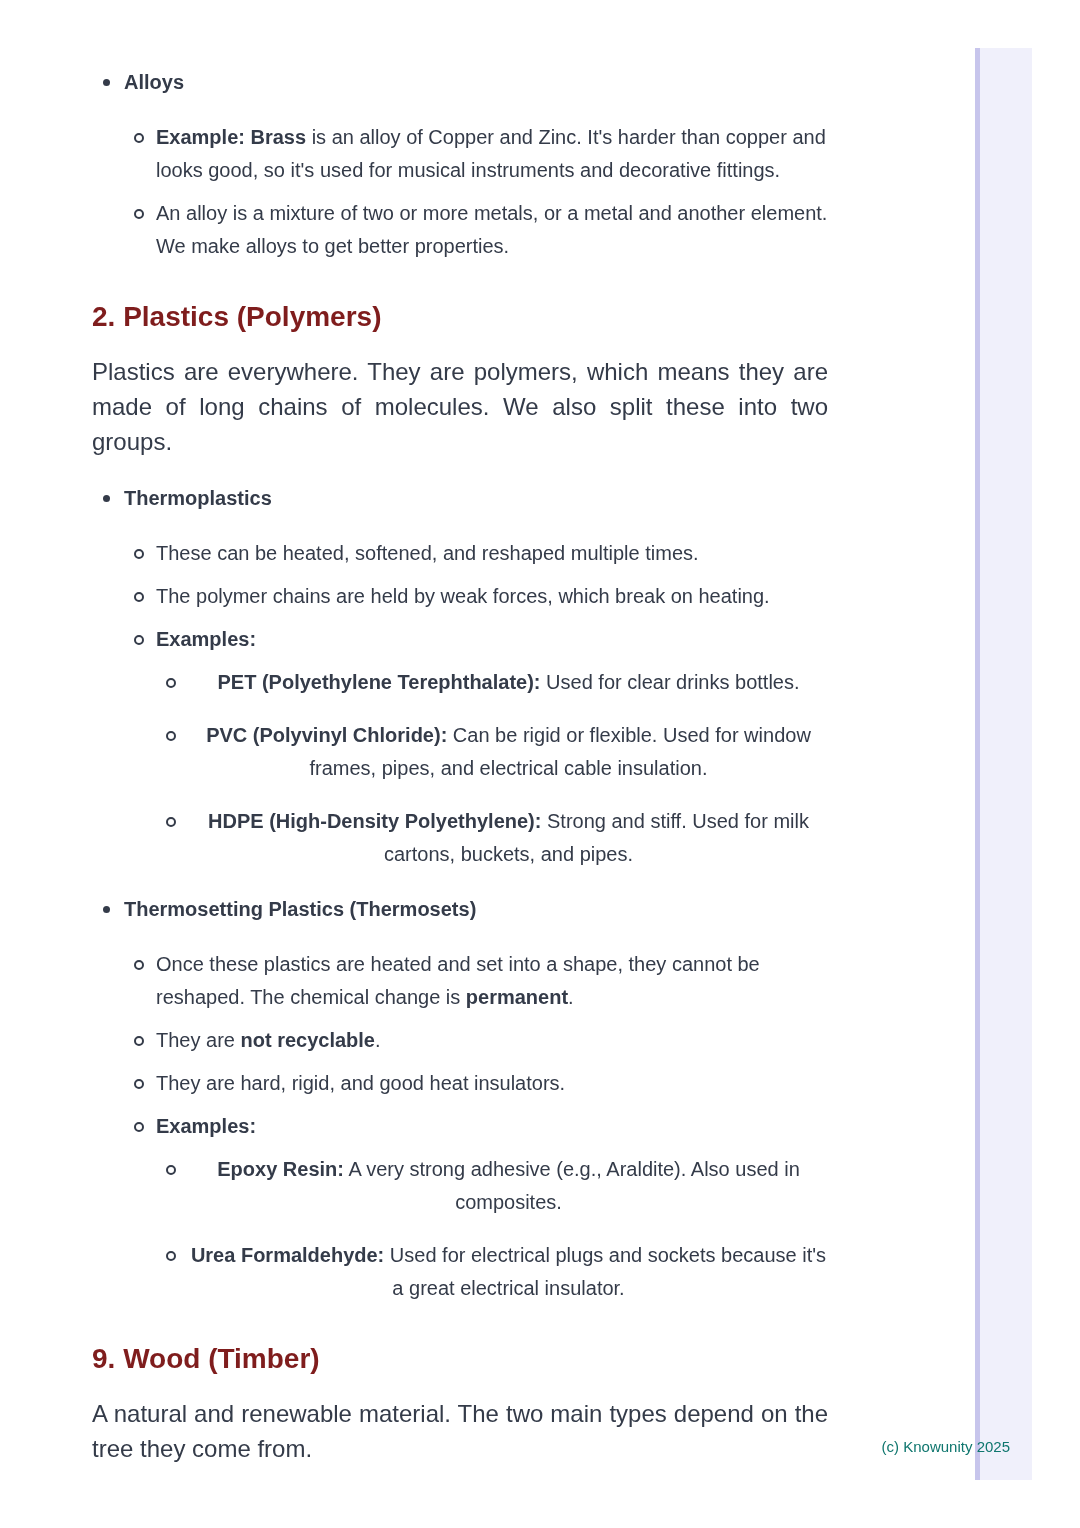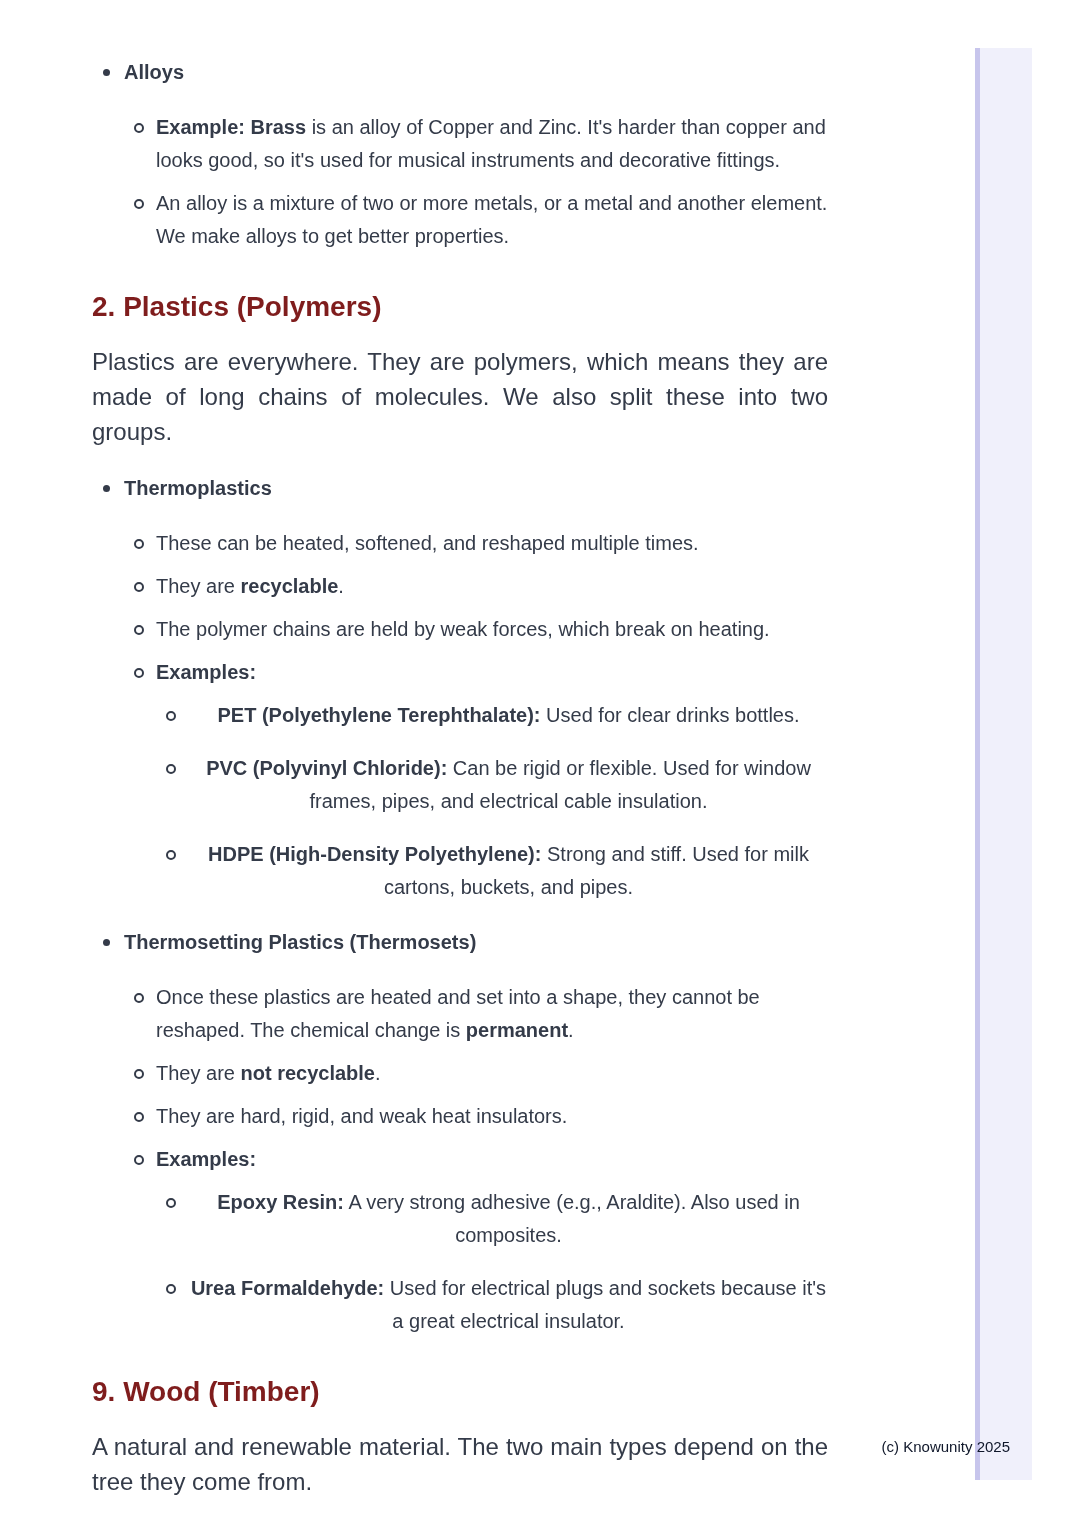--- a/index.html
+++ b/index.html
@@ -6,21 +6,21 @@
   html,body { width:1080px; height:1528px; }
   body {
     position:relative;
     background:#ffffff;
     font-family:"Liberation Sans","DejaVu Sans",sans-serif;
     color:#343b49;
     overflow:hidden;
   }
   .content {
     position:absolute;
-    left:92px; top:56px;
+    left:92px; top:66px;
     width:736px;
     font-size:20px;
     line-height:33px;
   }
   .para {
     font-size:24px;
     line-height:35px;
     text-align:justify;
     margin-bottom:23px;
   }
@@ -63,21 +63,21 @@
     background:#f0f0fb;
     border-left:5px solid #c7c5ec;
     z-index:1;
   }
   .watermark {
     position:absolute;
     top:1438px;
     right:70px;
     font-size:15px;
     line-height:18px;
-    color:#0f172a;
+    color:#0f766e;
     z-index:2;
     white-space:nowrap;
   }
 </style>
 </head>
 <body>
 
 <div class="content">
 
   <div class="group">
@@ -100,23 +100,20 @@
 
   <div class="group">
     <div class="li li1">
       <span>Thermoplastics</span>
     </div>
     <div class="sublist">
       <div class="li li2">
         <span>These can be heated, softened, and reshaped multiple times.</span>
       </div>
       <div class="li li2">
-        <span>They are </span><span class="b">recyclable</span><span>.</span>
-      </div>
-      <div class="li li2">
         <span>The polymer chains are held by weak forces, which break on heating.</span>
       </div>
       <div class="li li2">
         <span class="b">Examples:</span>
       </div>
       <div class="sublist3">
         <div class="li li3">
           <span class="b">PET (Polyethylene Terephthalate):</span><span> Used for clear drinks bottles.</span>
         </div>
         <div class="li li3">
@@ -134,21 +131,21 @@
       <span>Thermosetting Plastics (Thermosets)</span>
     </div>
     <div class="sublist">
       <div class="li li2">
         <span>Once these plastics are heated and set into a shape, they cannot be reshaped. The chemical change is </span><span class="b">permanent</span><span>.</span>
       </div>
       <div class="li li2">
         <span>They are </span><span class="b">not recyclable</span><span>.</span>
       </div>
       <div class="li li2">
-        <span>They are hard, rigid, and weak heat insulators.</span>
+        <span>They are hard, rigid, and good heat insulators.</span>
       </div>
       <div class="li li2">
         <span class="b">Examples:</span>
       </div>
       <div class="sublist3">
         <div class="li li3">
           <span class="b">Epoxy Resin:</span><span> A very strong adhesive (e.g., Araldite). Also used in composites.</span>
         </div>
         <div class="li li3">
           <span class="b">Urea Formaldehyde:</span><span> Used for electrical plugs and sockets because it's a great electrical insulator.</span>

